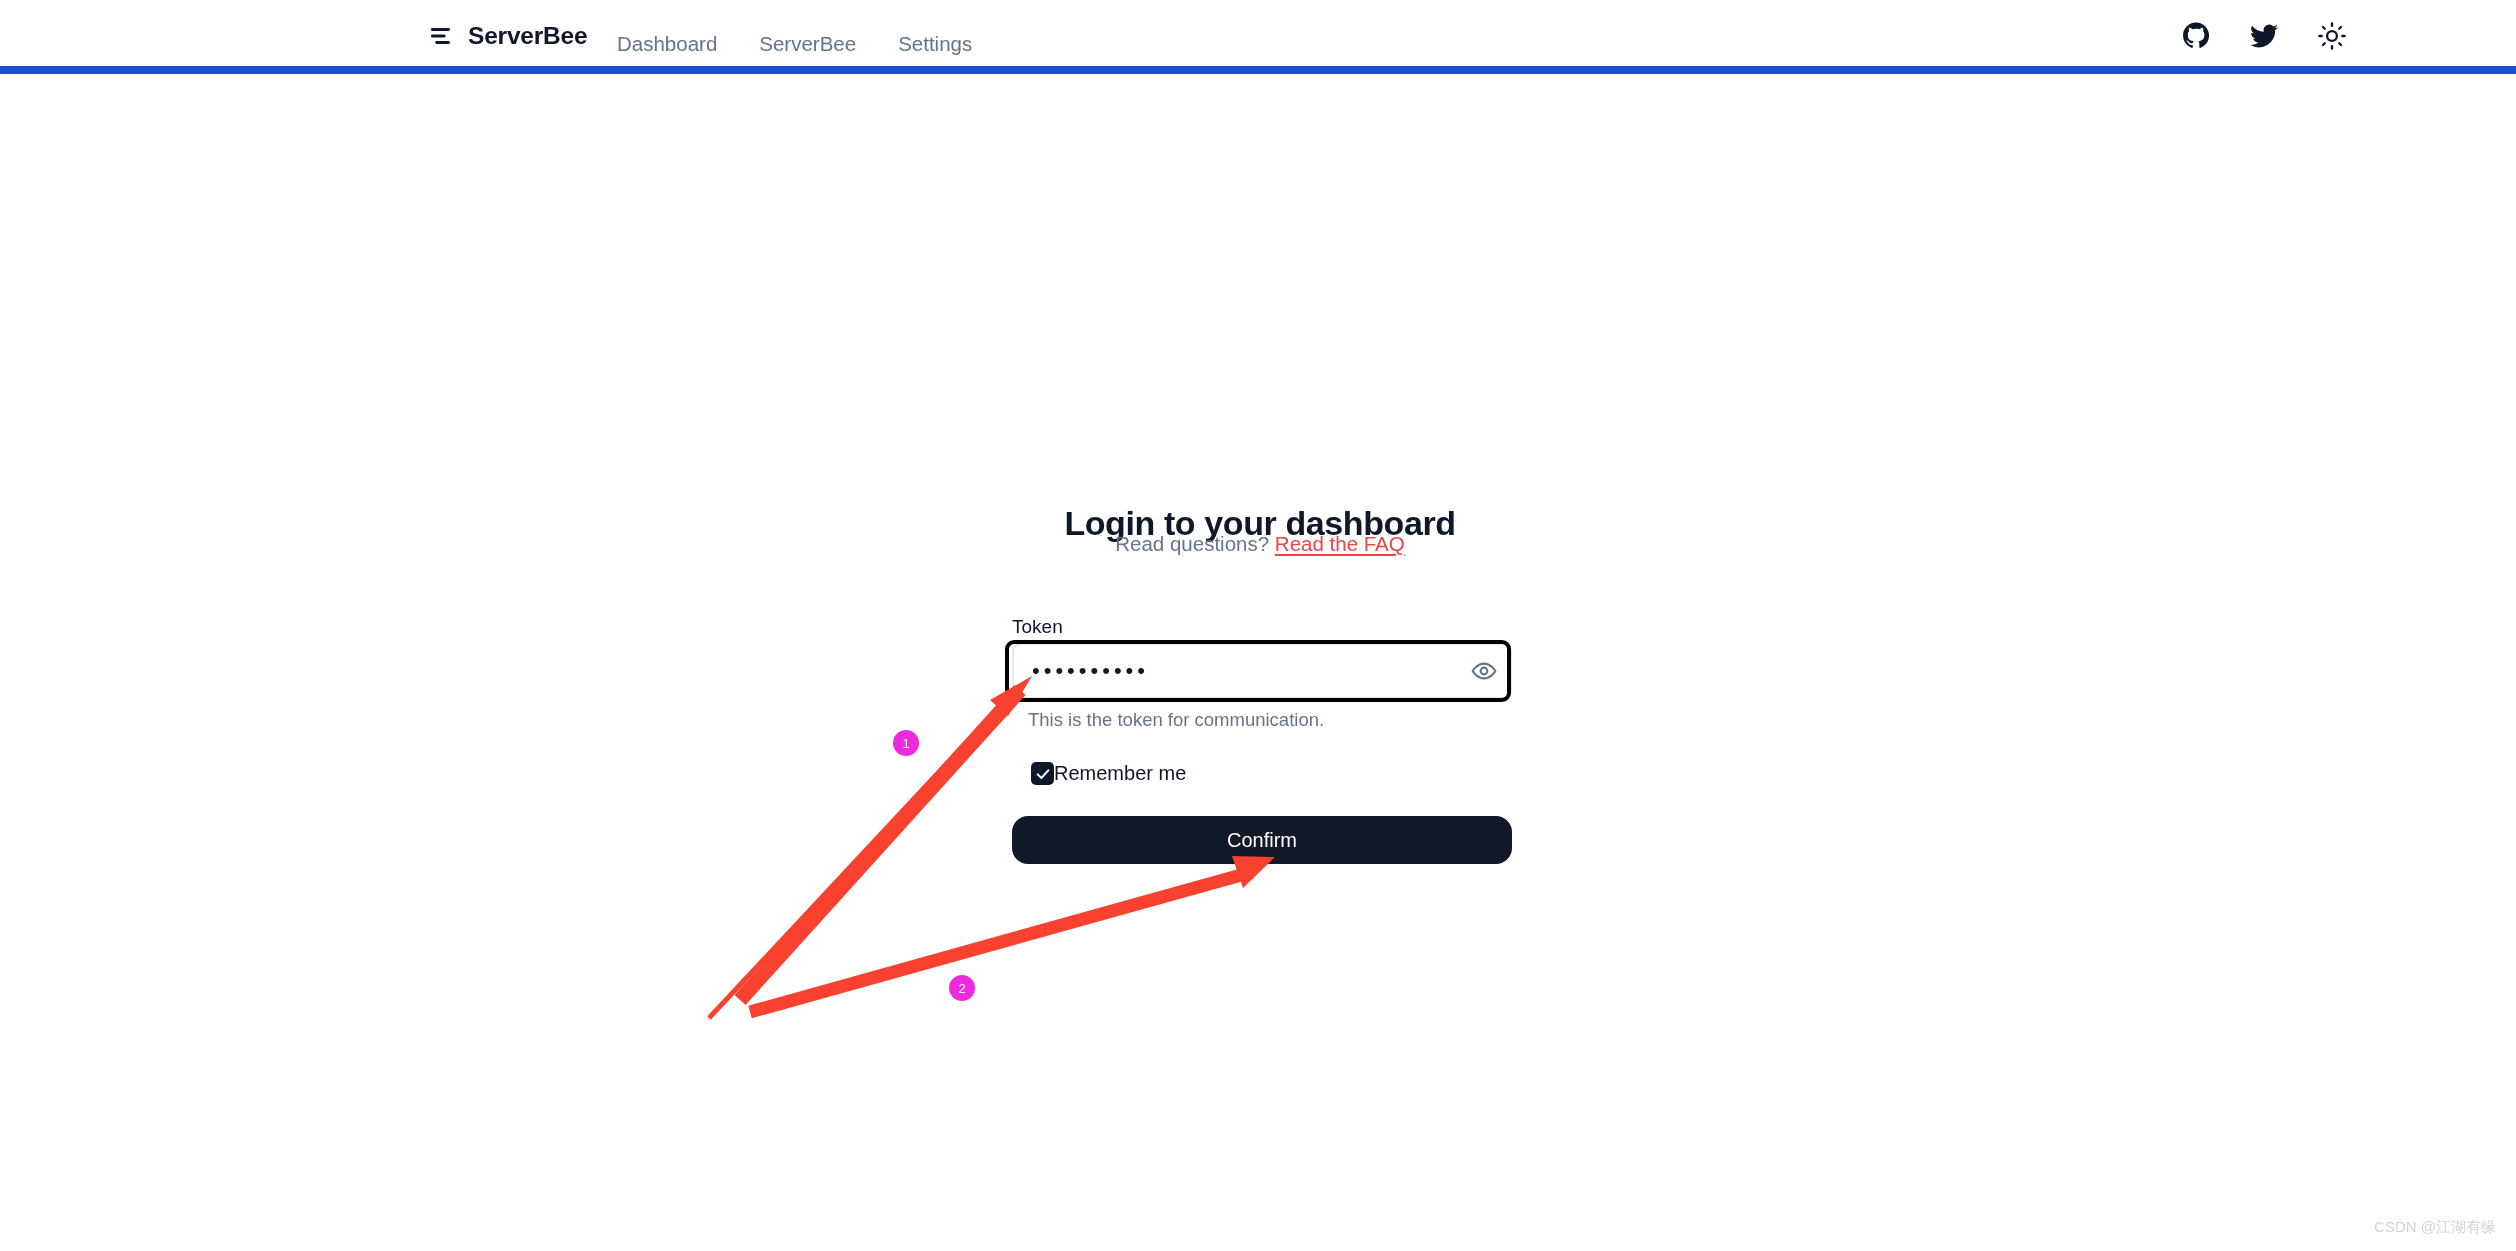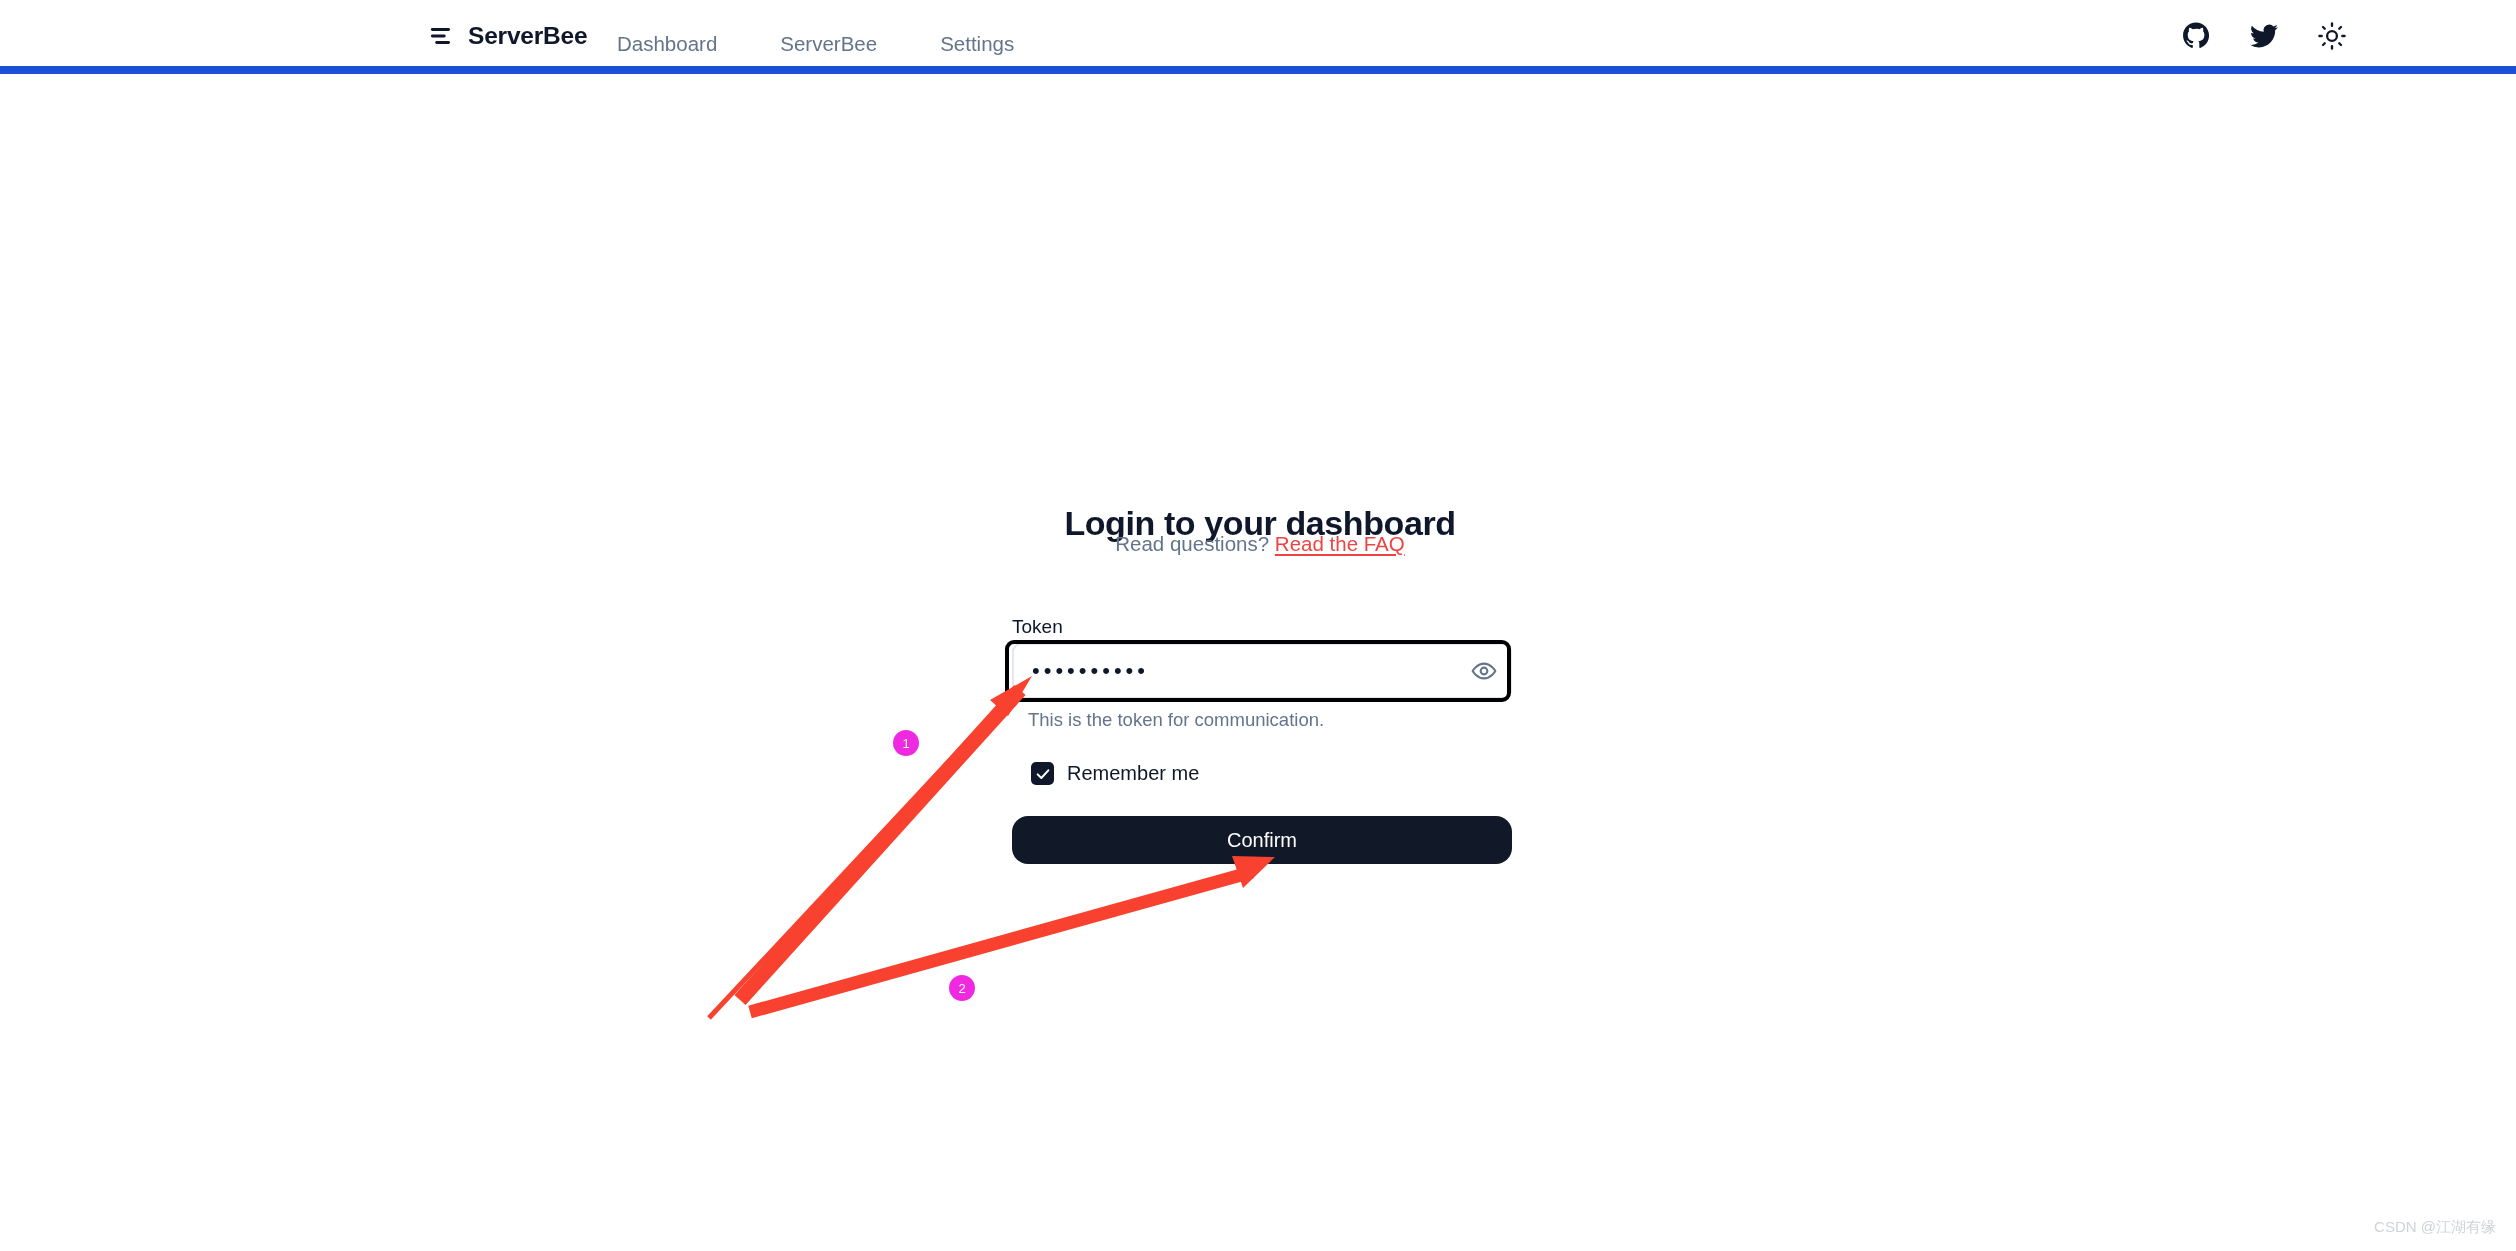--- a/index.html
+++ b/index.html
@@ -25,21 +25,21 @@
     position: absolute; left: 428px; top: 0; height: 72px;
     display: flex; align-items: center; gap: 14px;
   }
   #brand-icon { width: 26px; height: 26px; display:block; }
   #brand-name {
     font-size: 24.5px; font-weight: 700; color: #0f172a;
     letter-spacing: -0.2px; white-space: nowrap;
   }
   #nav {
     position: absolute; left: 617px; top: 0; height: 88px;
-    display: flex; align-items: center; gap: 63px;
+    display: flex; align-items: center; gap: 42px;
   }
   .nav-link {
     font-size: 20.5px; color: #64748b; text-decoration: none;
     white-space: nowrap; cursor: pointer;
   }
   #header-icons {
     position: absolute; right: 170px; top: 0; height: 72px;
     display: flex; align-items: center; gap: 40px;
   }
   .hicon { width: 28px; height: 28px; display: block; cursor: pointer; color: #0f172a; }
@@ -87,21 +87,21 @@
   }
   #eye-btn svg { width: 26px; height: 26px; color: #64748b; }
 
   #token-help {
     position: absolute; left: 1028px; top: 709px;
     font-size: 18.5px; color: #64748b; white-space: nowrap;
   }
 
   #remember-row {
     position: absolute; left: 1012px; top: 762px;
-    display: flex; align-items: center; gap: 13px; cursor: pointer; padding-left: 19px;
+    display: flex; align-items: center; cursor: pointer; padding-left: 19px;
   }
   #remember-box {
     width: 23px; height: 23px; border-radius: 5px;
     background: #0f172a; display: flex;
     align-items: center; justify-content: center; flex: none;
   }
   #remember-box svg { width: 16px; height: 16px; color: #ffffff; }
   #remember-label { font-size: 20px; color: #0f172a; white-space: nowrap; }
 
   #confirm-btn {

